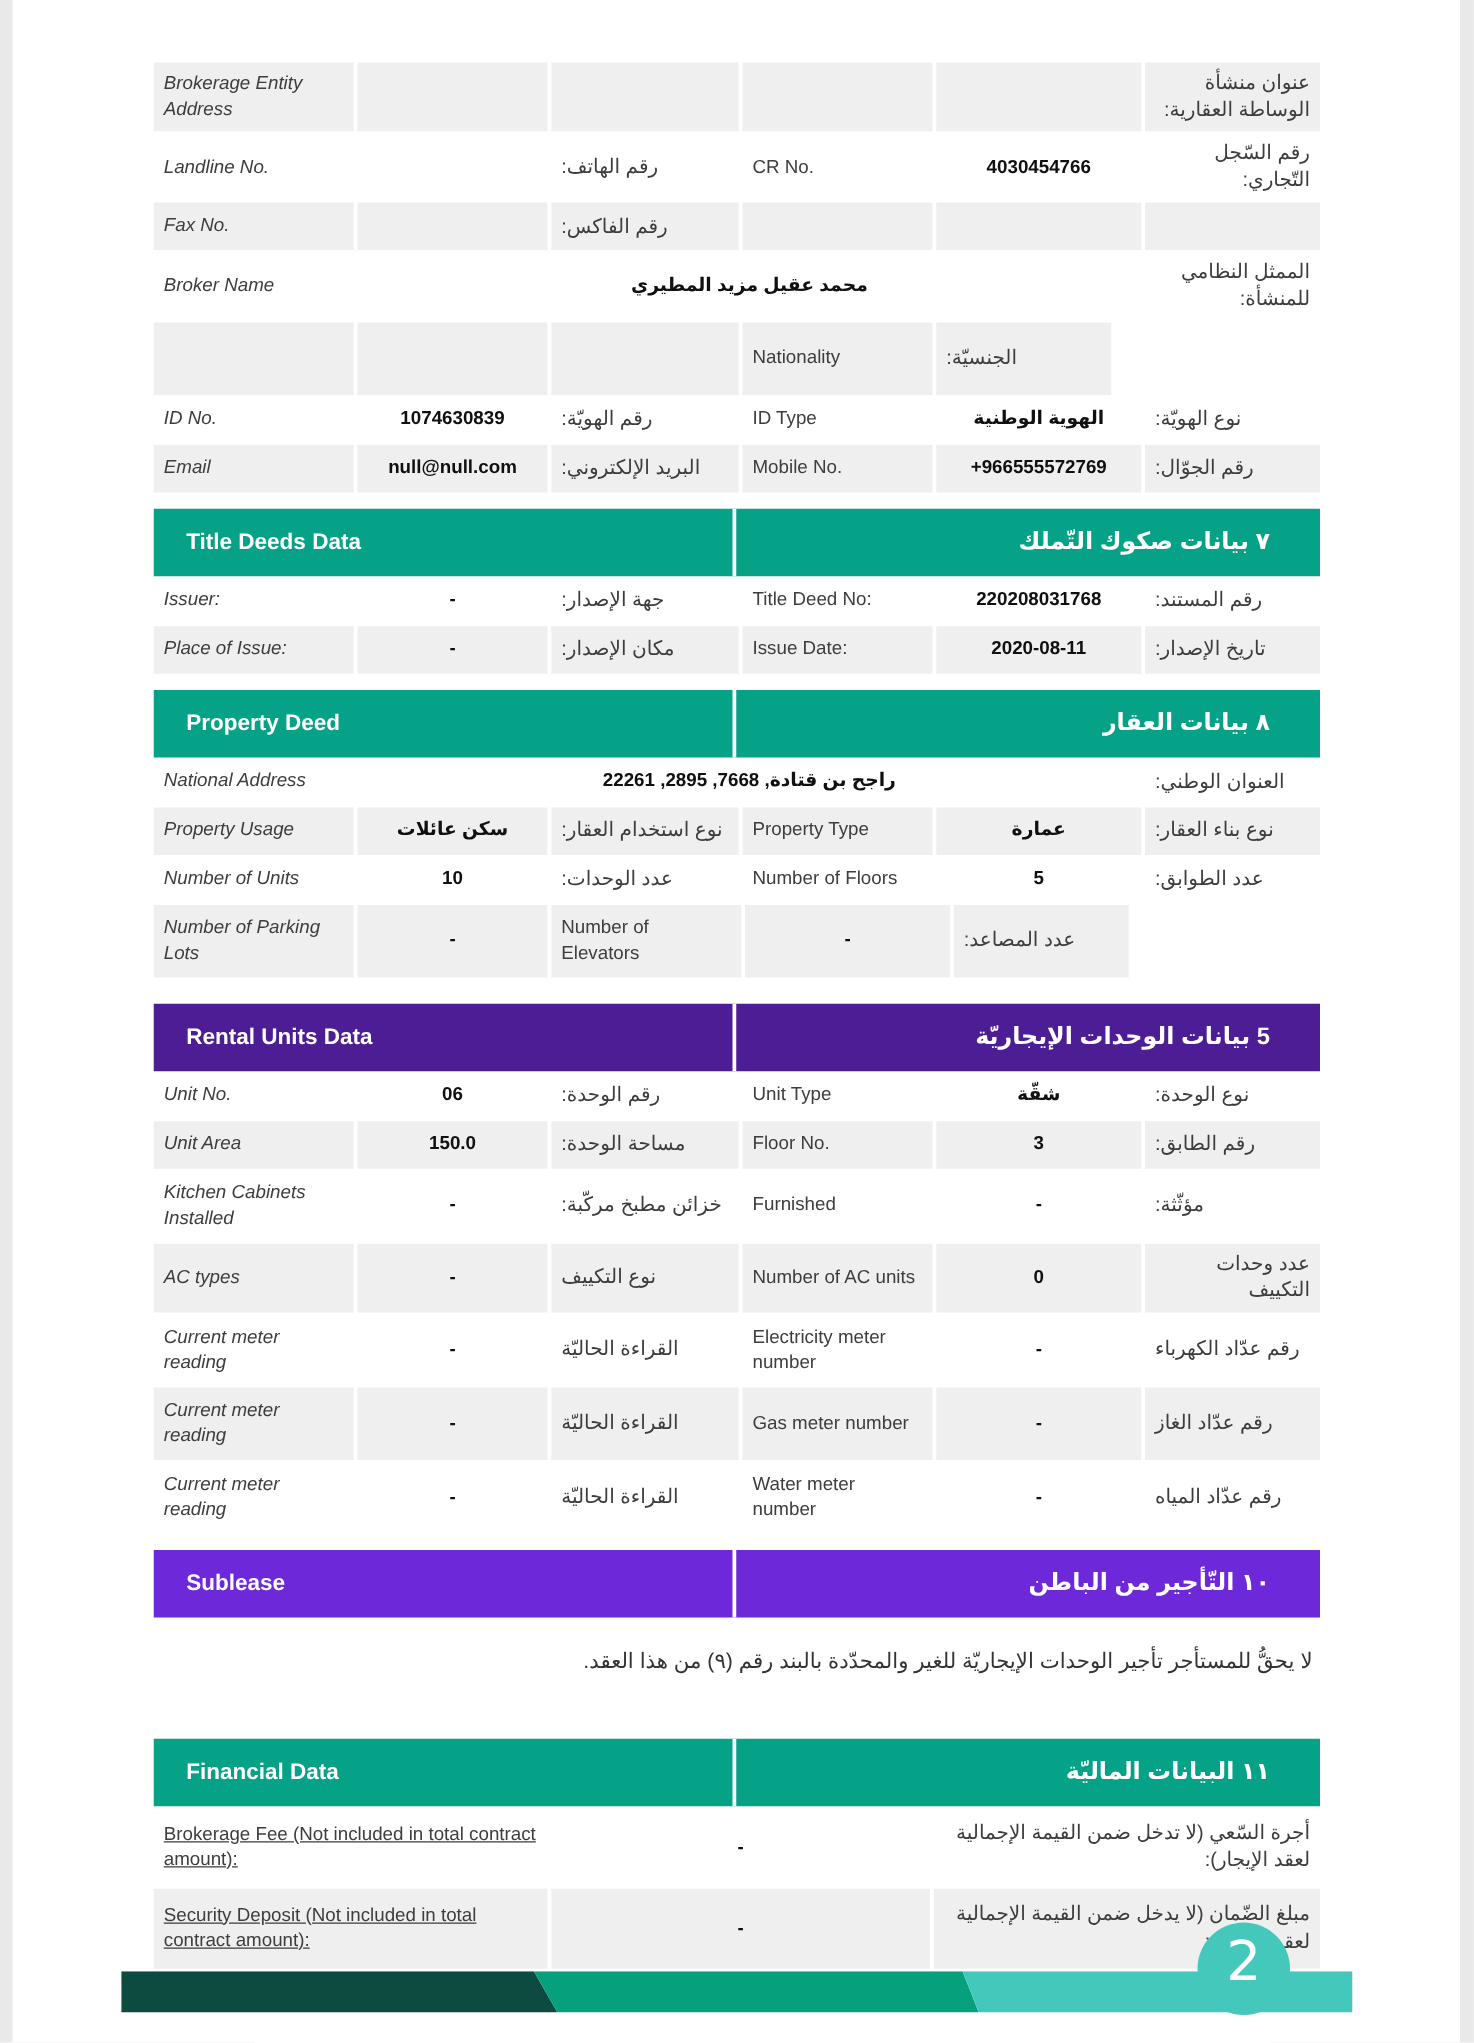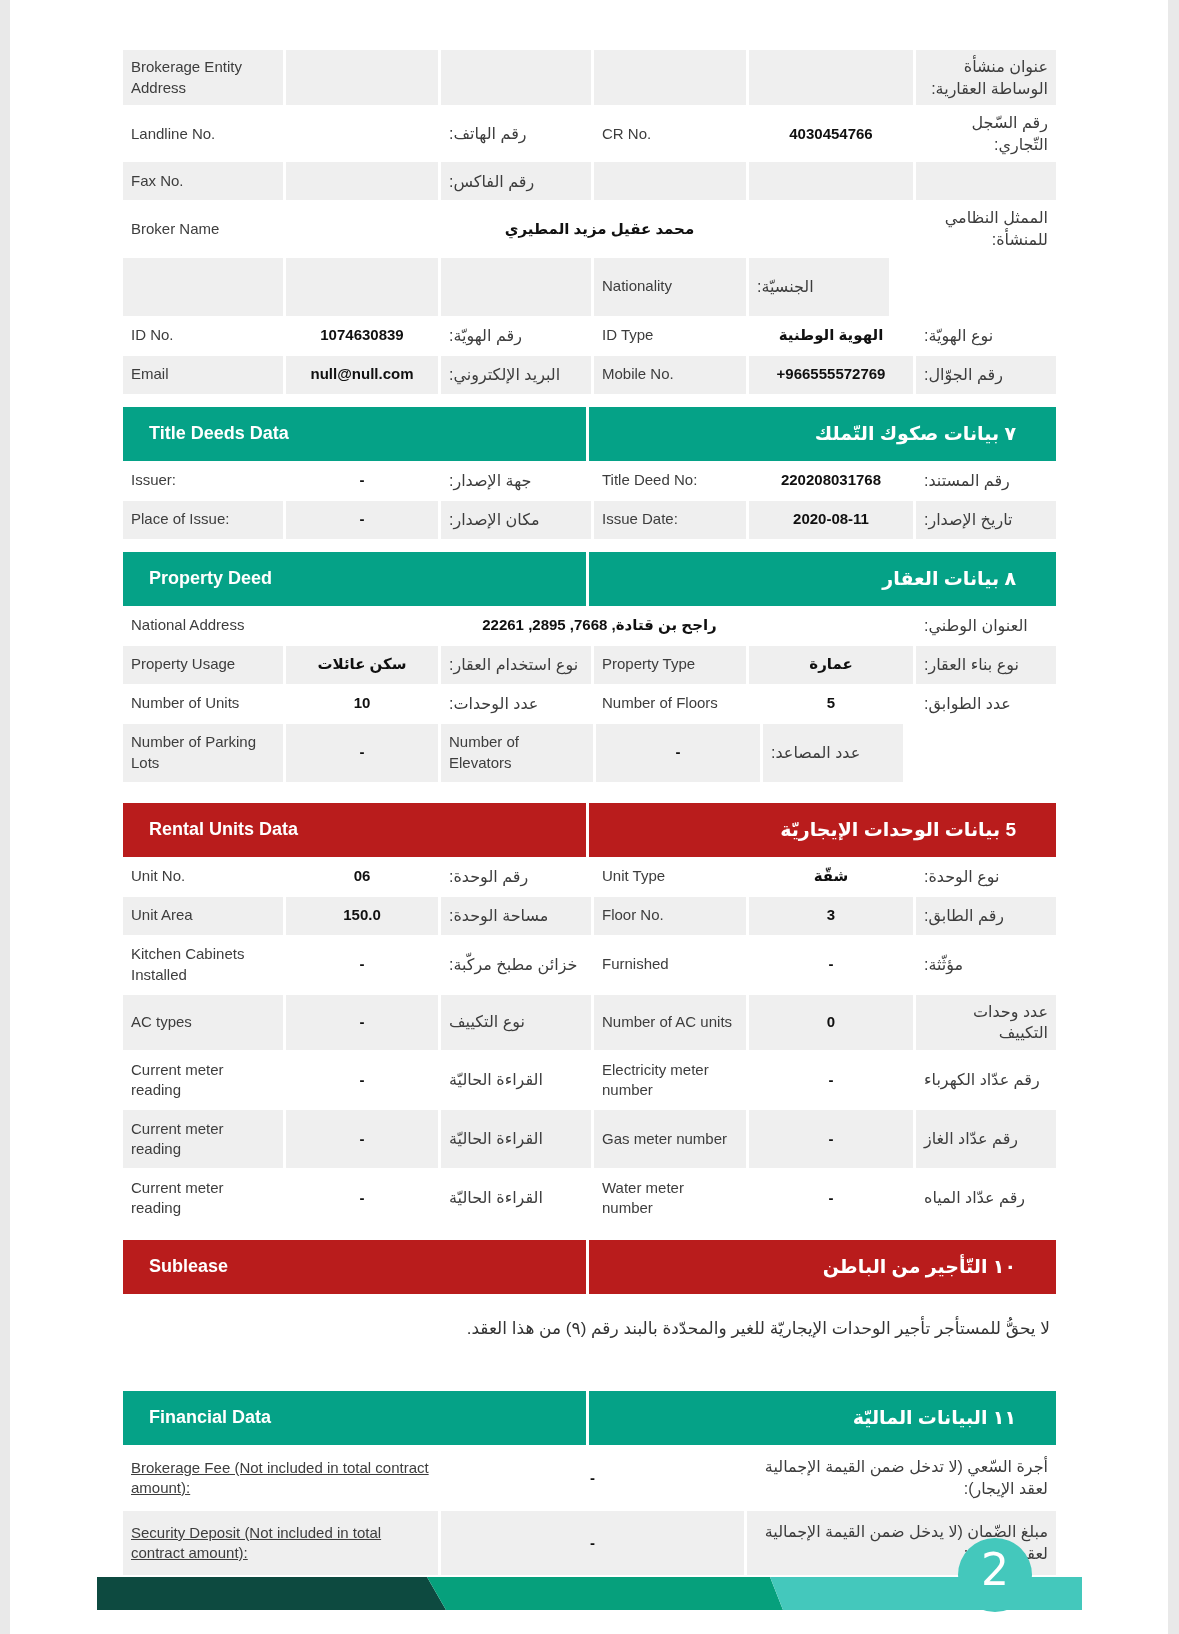--- a/index.html
+++ b/index.html
@@ -38,21 +38,21 @@
     font-size:15px;color:#3d3d3d;
     line-height:1.35;
   }
   .row.tall .cell{min-height:58px;}
   .row.xtall .cell{min-height:64px;}
   .row.gray .cell{background:#efefef;}
   .row.white .cell{background:#ffffff;}
   .cell.en{justify-content:flex-start;text-align:left;}
   .cell.val{justify-content:center;text-align:center;font-weight:bold;color:#101010;}
   .cell.ar{justify-content:flex-end;text-align:right;direction:rtl;font-size:16px;}
-  .c1{width:160px;flex:none;}
+  .c1{width:160px;flex:none;font-style:italic;}
   .c2{width:152px;flex:none;}
   .c3{width:150px;flex:none;}
   .c4{width:152px;flex:none;}
   .c5{width:164px;flex:none;}
   .c6{width:140px;flex:none;}
   .cmid{width:627px;flex:none;}
   .f1{width:315px;flex:none;text-decoration:underline;}
   .f2{width:303px;flex:none;}
   .f3{width:309px;flex:none;}
   .note{
@@ -186,21 +186,21 @@
         </div>
         <div class="row gray tall">
           <div class="cell en c1">Number of Parking Lots</div>
           <div class="cell val c2" dir="auto">-</div>
           <div class="cell en c4">Number of Elevators</div>
           <div class="cell val c5" dir="auto">-</div>
           <div class="cell ar c6">عدد المصاعد:</div>
         </div>
       </div>
       <div class="section gap-lg">
-        <div class="sec-header" style="background: #b91c1c;">
+        <div class="sec-header" style="background: #4c1d95;">
           <span class="en">Rental Units Data</span>
           <span class="hdr-divider"></span>
           <span class="ar">5 بيانات الوحدات الإيجاريّة</span>
         </div>
         <div class="row white">
           <div class="cell en c1">Unit No.</div>
           <div class="cell val c2" dir="auto">06</div>
           <div class="cell ar c3">رقم الوحدة:</div>
           <div class="cell en c4">Unit Type</div>
           <div class="cell val c5" dir="auto">شقّة</div>
@@ -249,21 +249,21 @@
         <div class="row white tall">
           <div class="cell en c1">Current meter reading</div>
           <div class="cell val c2" dir="auto">-</div>
           <div class="cell ar c3">القراءة الحاليّة</div>
           <div class="cell en c4">Water meter number</div>
           <div class="cell val c5" dir="auto">-</div>
           <div class="cell ar c6">رقم عدّاد المياه</div>
         </div>
       </div>
       <div class="section">
-        <div class="sec-header" style="background: #b91c1c;">
+        <div class="sec-header" style="background: #6d28d9;">
           <span class="en">Sublease</span>
           <span class="hdr-divider"></span>
           <span class="ar">١٠ التّأجير من الباطن</span>
         </div>
         <div class="note">لا يحقُّ للمستأجر تأجير الوحدات الإيجاريّة للغير والمحدّدة بالبند رقم (٩) من هذا العقد.</div>
       </div>
       <div class="section">
         <div class="sec-header" style="background: rgb(5, 162, 135);">
           <span class="en">Financial Data</span>
           <span class="hdr-divider"></span>

